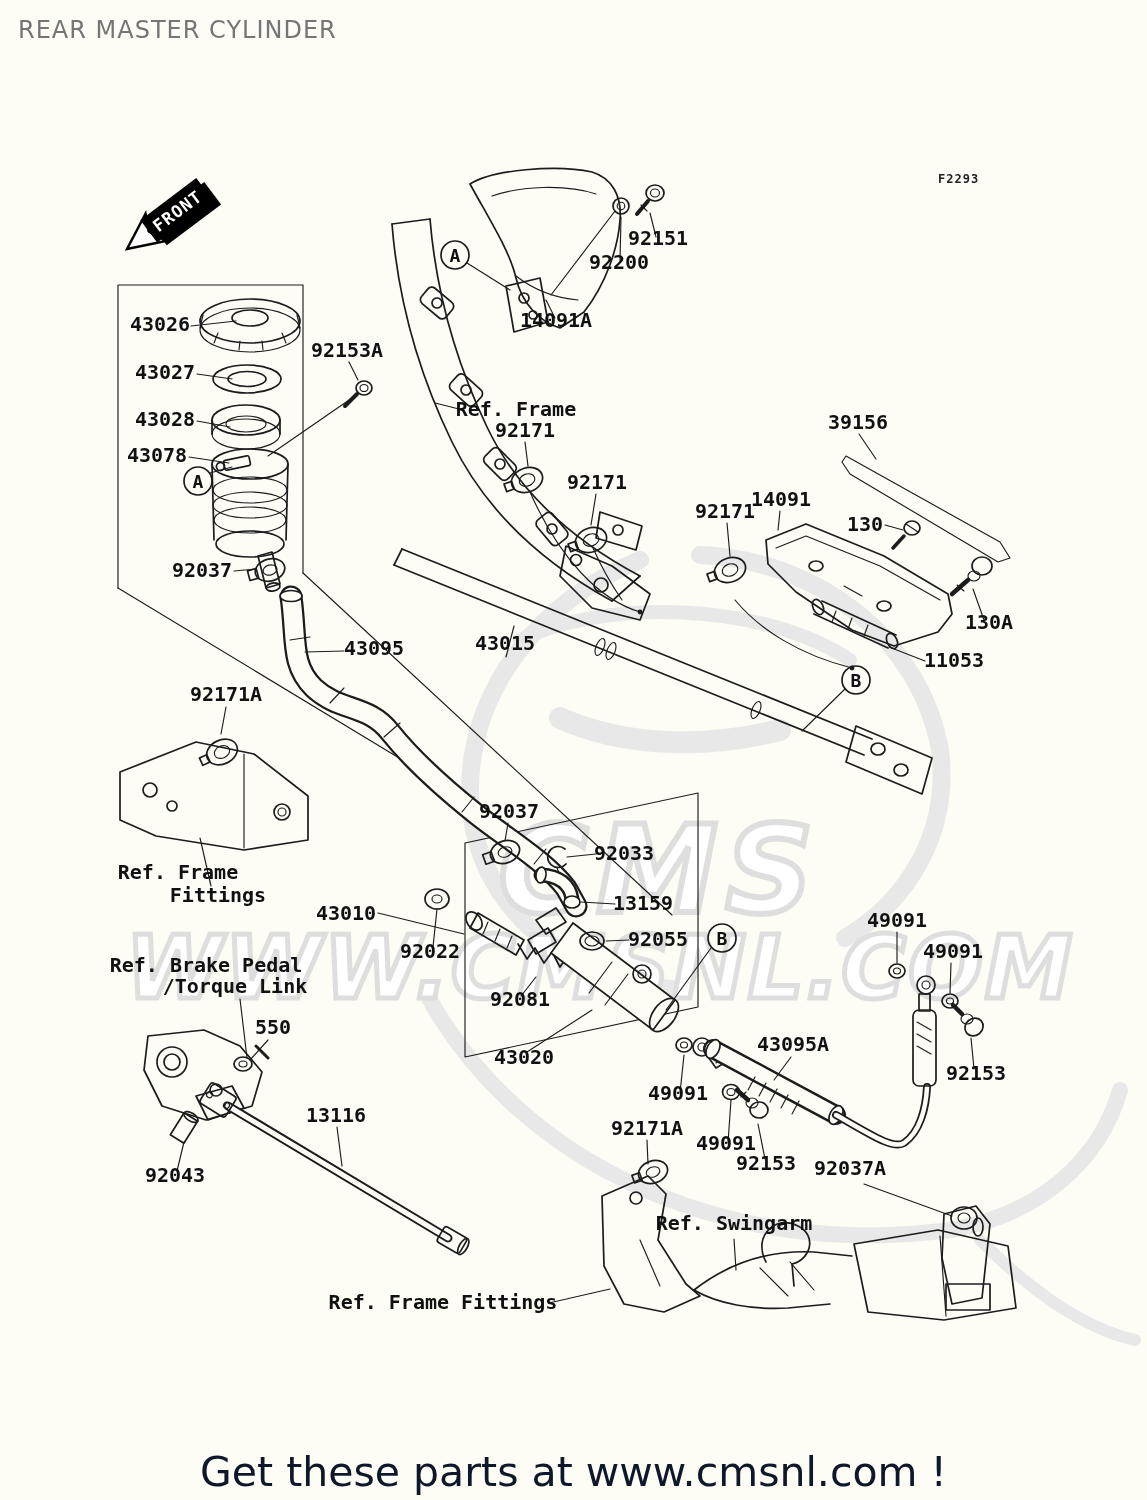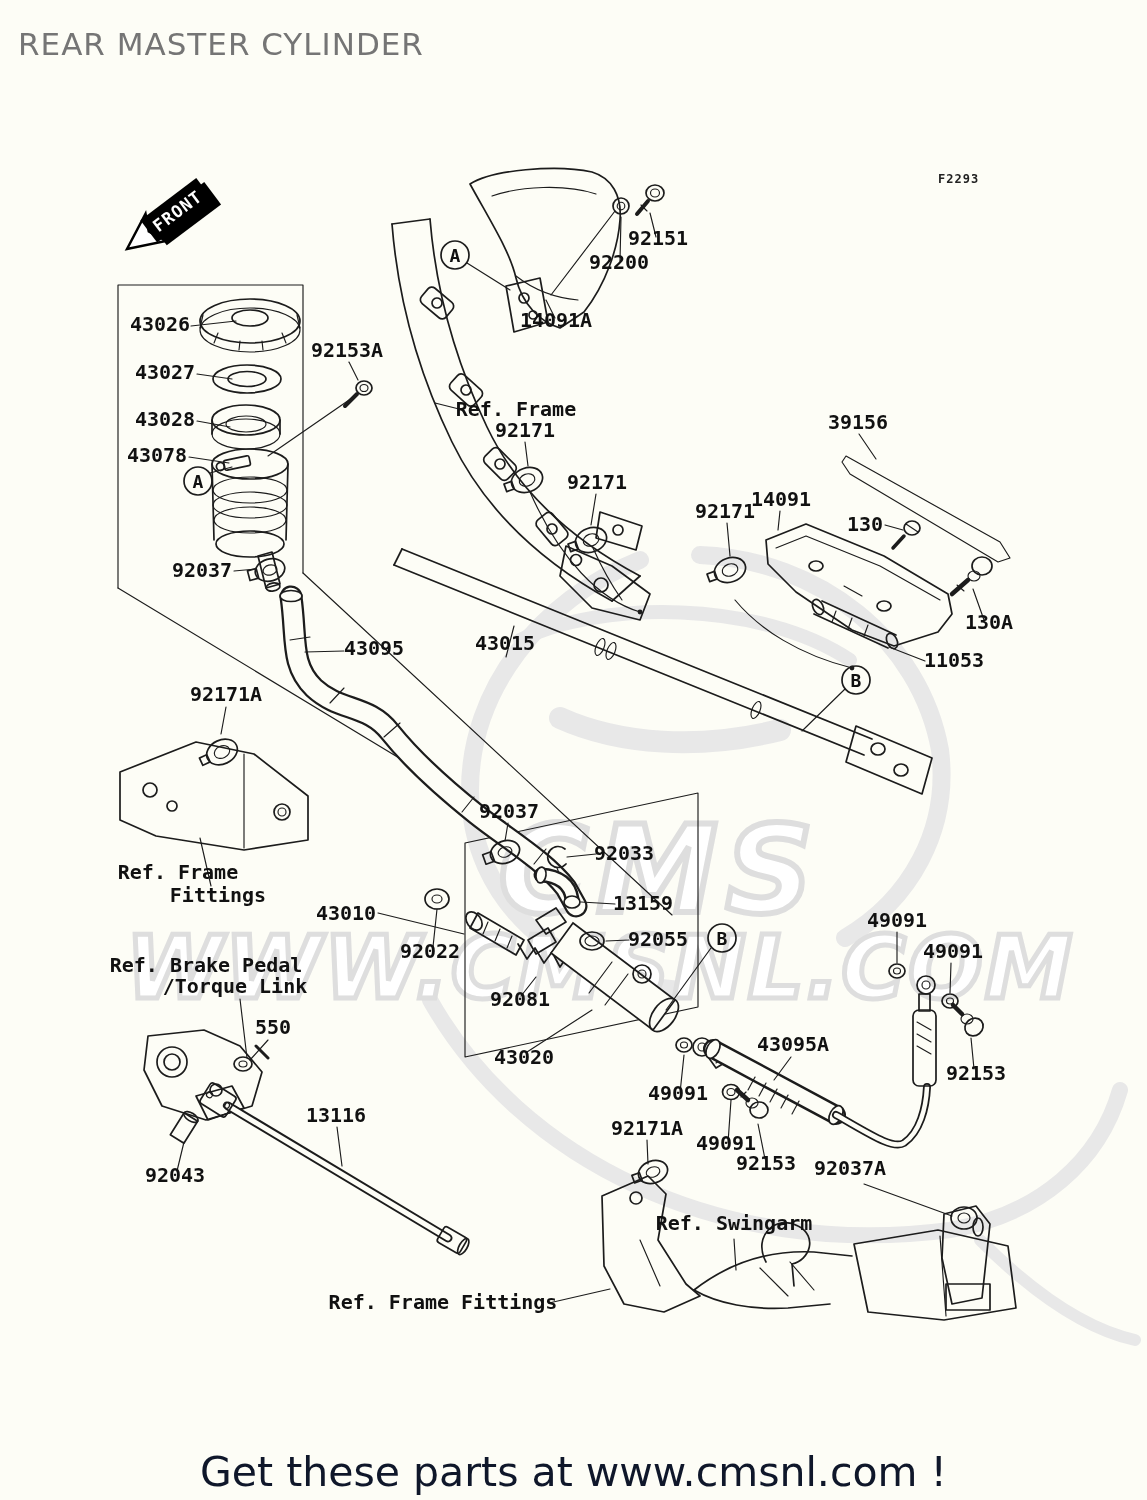--- a/index.html
+++ b/index.html
@@ -2,22 +2,22 @@
 <html><head>
 <meta charset="utf-8">
 <style>
   html,body { margin:0; padding:0; background:#ffffff; }
   #screen {
     position:relative; width:1147px; height:1500px;
     background:#fdfdf6; overflow:hidden;
     font-family:"DejaVu Sans", sans-serif;
   }
   .title {
-    position:absolute; left:18px; top:26px;
-    font-size:31px; color:#757575; letter-spacing:1px;
+    position:absolute; left:18px; top:16px;
+    font-size:24px; color:#757575; letter-spacing:1px;
     font-family:"DejaVu Sans", sans-serif;
   }
   .figcode {
     position:absolute; left:938px; top:172px;
     font-size:12px; font-weight:bold; color:#222;
     letter-spacing:1px;
     font-family:"DejaVu Sans Mono", monospace;
   }
   .banner {
     position:absolute; left:0; top:1448px; width:100%;

